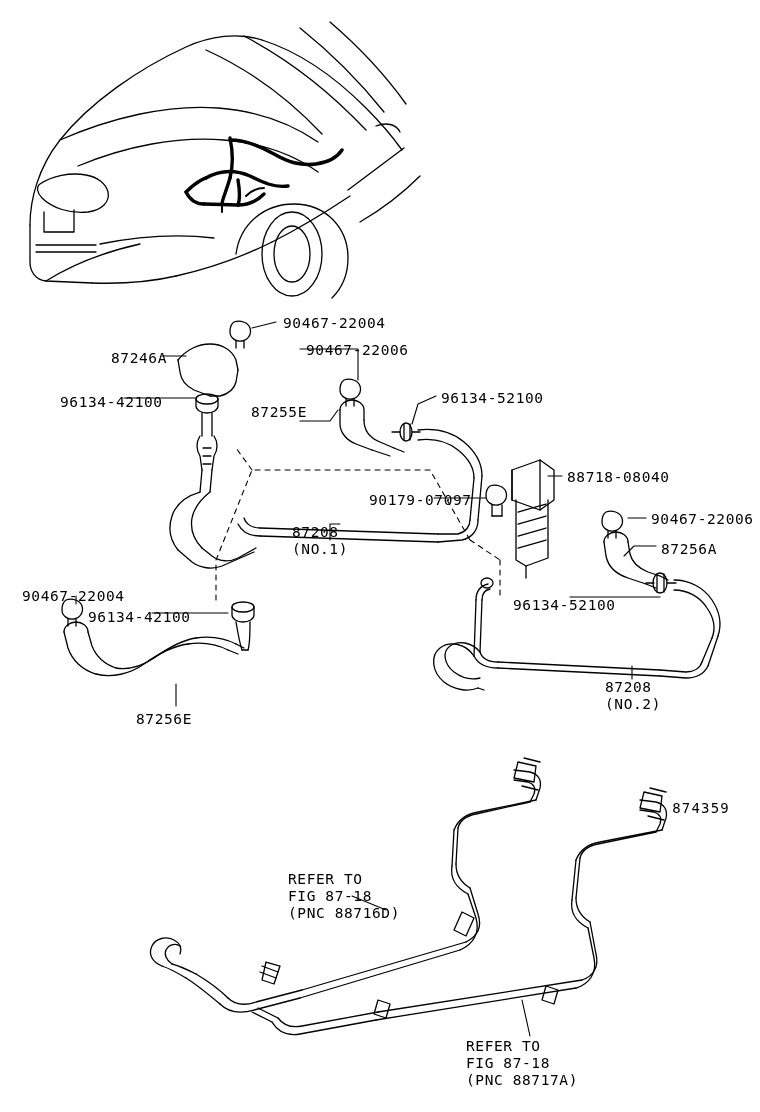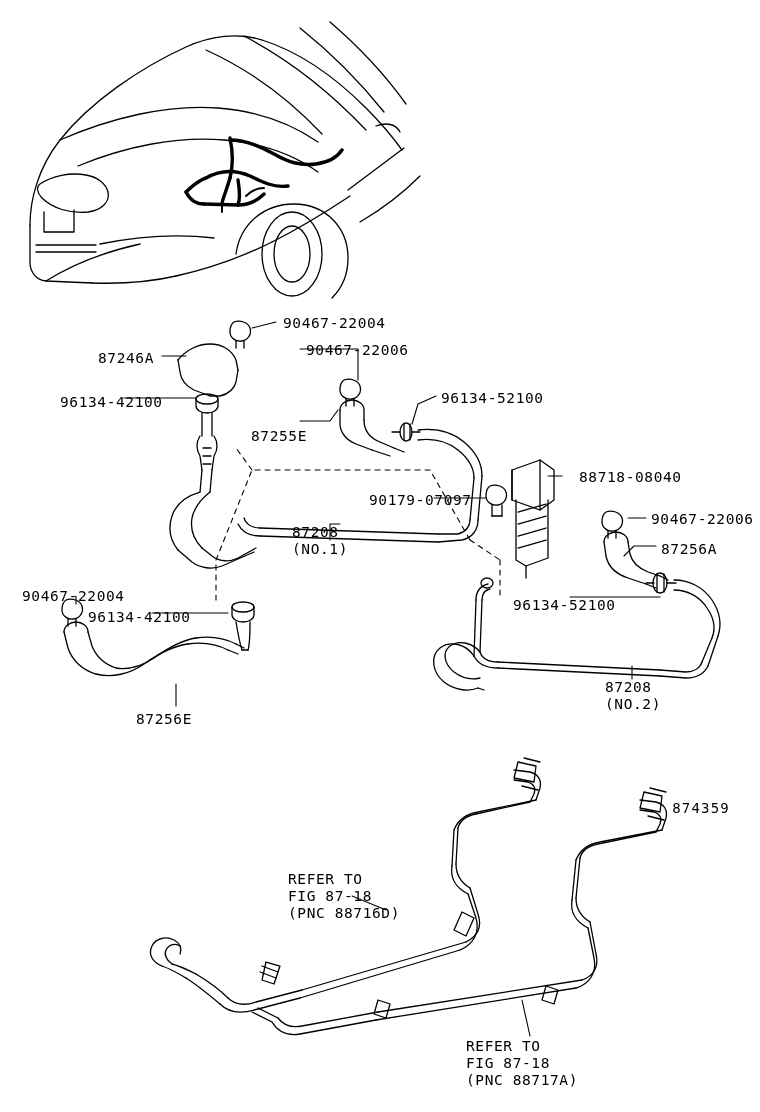--- a/index.html
+++ b/index.html
@@ -318,26 +318,26 @@
         <path d="M152 613 L228 613"></path>
         <path d="M632 679 L632 666"></path>
         <path d="M176 706 L176 684"></path>
         <path d="M352 896 L386 910"></path>
         <path d="M530 1036 L522 1000"></path>
       </g>
     </g>
   </svg>
 
   <div class="lbl" style="left:283px; top:315px;">90467-22004</div>
-  <div class="lbl" style="left:98px; top:350px;">87246A</div>
+  <div class="lbl" style="left:111px; top:350px;">87246A</div>
   <div class="lbl" style="left:306px; top:342px;">90467-22006</div>
   <div class="lbl" style="left:60px; top:394px;">96134-42100</div>
   <div class="lbl" style="left:441px; top:390px;">96134-52100</div>
-  <div class="lbl" style="left:251px; top:428px;">87255E</div>
-  <div class="lbl" style="left:567px; top:469px;margin-left:12px;">88718-08040</div>
+  <div class="lbl" style="left:251px; top:404px;">87255E</div>
+  <div class="lbl" style="left:567px; top:469px;">88718-08040</div>
   <div class="lbl" style="left:369px; top:492px;">90179-07097</div>
   <div class="lbl multi" style="left:292px; top:524px;">87208
 (NO.1)</div>
   <div class="lbl" style="left:651px; top:511px;">90467-22006</div>
   <div class="lbl" style="left:661px; top:541px;">87256A</div>
   <div class="lbl" style="left:513px; top:597px;">96134-52100</div>
   <div class="lbl" style="left:22px; top:588px;">90467-22004</div>
   <div class="lbl" style="left:88px; top:609px;">96134-42100</div>
   <div class="lbl multi" style="left:605px; top:679px;">87208
 (NO.2)</div>

